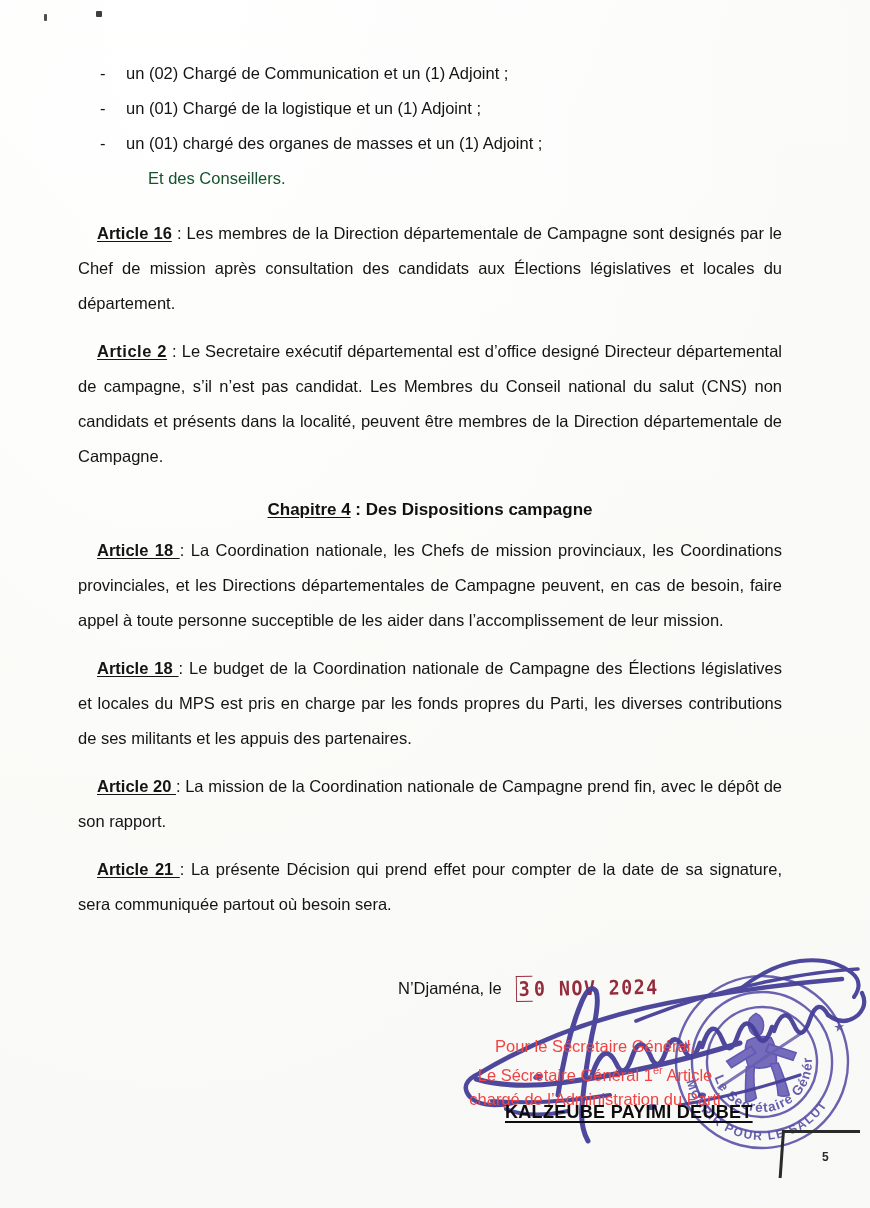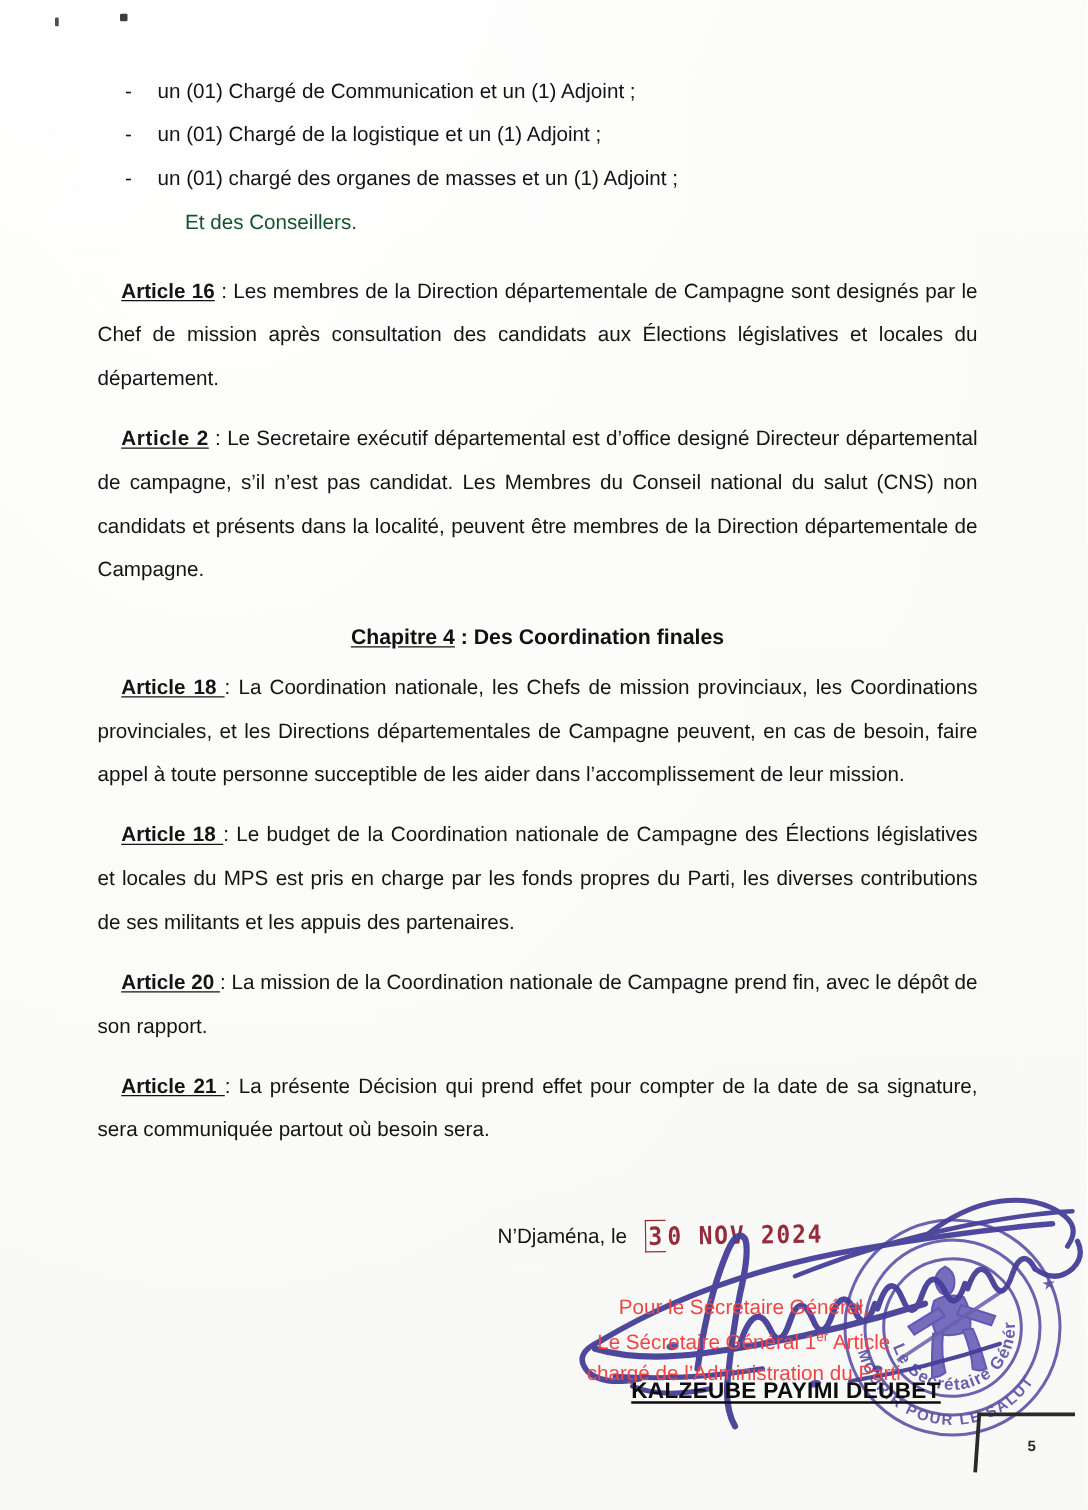--- a/index.html
+++ b/index.html
@@ -196,21 +196,21 @@
   <div class="paper-tint"></div>
 
   <div class="speck s1"></div>
   <div class="speck s2"></div>
 
   <div class="content">
 
     <div class="bullet-list">
       <div class="bullet-row">
         <span class="bullet-dash">-</span>
-        <span class="bullet-text">un (01) Chargé de Communication et un (1) Adjoint ;</span>
+        <span class="bullet-text">un (02) Chargé de Communication et un (1) Adjoint ;</span>
       </div>
       <div class="bullet-row">
         <span class="bullet-dash">-</span>
         <span class="bullet-text">un (01) Chargé de la logistique et un (1) Adjoint ;</span>
       </div>
       <div class="bullet-row">
         <span class="bullet-dash">-</span>
         <span class="bullet-text">un (01) chargé des organes de masses et un (1) Adjoint ;</span>
       </div>
       <div class="sublist-plain">Et des Conseillers.</div>
@@ -218,21 +218,21 @@
 
     <p class="para p-first">
       <span class="art-label">Article 16</span><span> : </span><span>Les membres de la Direction départementale de Campagne sont designés par le Chef de mission après consultation des candidats aux Élections législatives et locales du département.</span>
     </p>
 
     <p class="para">
       <span class="art-label art-17-label">Article  2</span><span> : </span><span>Le Secretaire exécutif départemental est d’office designé Directeur départemental de campagne, s’il n’est pas candidat. Les Membres du Conseil national du salut (CNS) non candidats et présents dans la localité, peuvent être membres de la Direction départementale de Campagne.</span>
     </p>
 
     <div class="chapter-heading">
-      <span class="ch-underline">Chapitre 4</span><span> : Des Coordination finales</span>
+      <span class="ch-underline">Chapitre 4</span><span> : Des Dispositions campagne</span>
     </div>
 
     <p class="para">
       <span class="art-label">Article 18 </span><span>: </span><span>La Coordination nationale, les Chefs de mission provinciaux, les Coordinations provinciales, et les Directions départementales de Campagne peuvent, en cas de besoin, faire appel à toute personne succeptible de les aider dans l’accomplissement de leur mission.</span>
     </p>
 
     <p class="para">
       <span class="art-label">Article 18 </span><span>: </span><span>Le budget de la Coordination nationale de Campagne des Élections législatives et locales du MPS est pris en charge par les fonds propres du Parti, les diverses contributions de ses militants et les appuis des partenaires.</span>
     </p>
 

